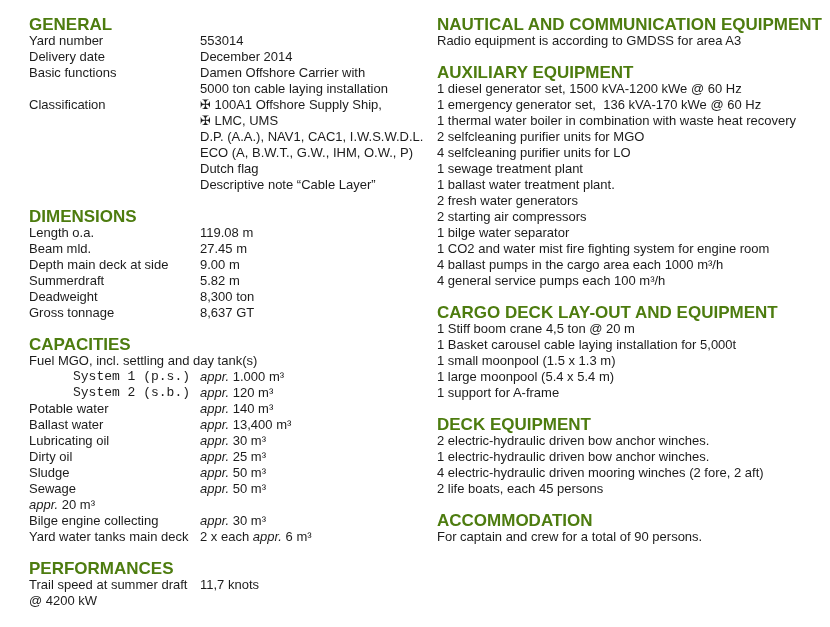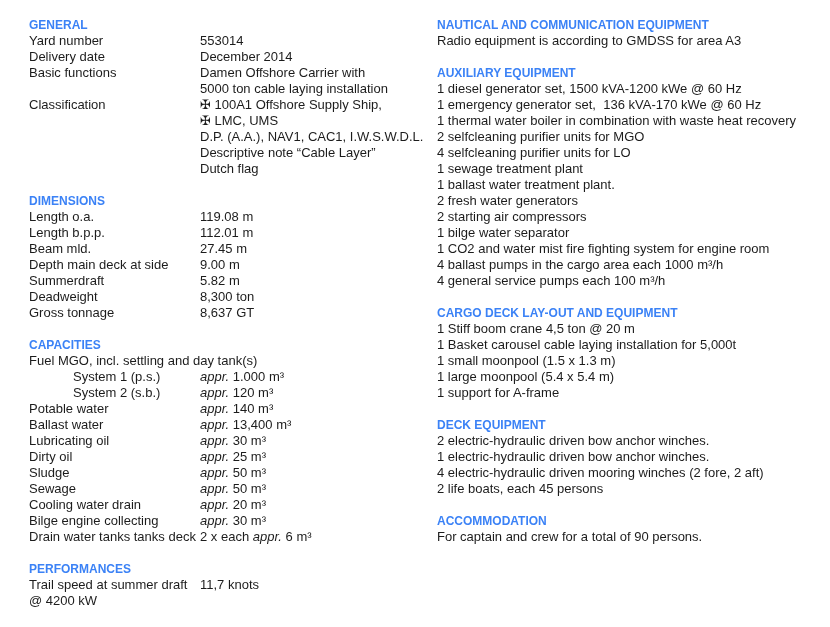--- a/index.html
+++ b/index.html
@@ -21,32 +21,32 @@
     box-sizing: border-box;
     padding: 17px 0 0 29px;
     width: 830px;
   }
   .col-left  { flex: 0 0 408px; width: 408px; }
   .col-right { flex: 1; min-width: 0; }
   section { margin: 0; }
   .sec { margin-top: 16px; }
   .hd {
     margin: 0;
-    font-size: 12px;
+    font-size: 17px;
     font-weight: bold;
-    color: #3b82f6;
+    color: #4d7c0f;
     white-space: nowrap;
   }
   .row { display: flex; }
   .lbl {
     flex: 0 0 171px;
     width: 171px;
     white-space: nowrap;
   }
-  .lbl.indent { padding-left: 44px; box-sizing: border-box; }
+  .lbl.indent { padding-left: 44px; box-sizing: border-box; font-family: Liberation Mono, monospace; }
   .lbl.multiline { white-space: normal; }
   .val { white-space: nowrap; }
   .intro { white-space: nowrap; }
   .line { white-space: nowrap; }
   .appr { font-style: italic; text-align: center; }
 </style>
 </head>
 <body>
 
 <div class="page">
@@ -78,42 +78,39 @@
       <div class="row">
         <span class="lbl"></span>
         <span class="val">✠ LMC, UMS</span>
       </div>
       <div class="row">
         <span class="lbl"></span>
         <span class="val">D.P. (A.A.), NAV1, CAC1, I.W.S.W.D.L.</span>
       </div>
       <div class="row">
         <span class="lbl"></span>
+        <span class="val">ECO (A, B.W.T., G.W., IHM, O.W., P)</span>
+      </div>
+      <div class="row">
+        <span class="lbl"></span>
+        <span class="val">Dutch flag</span>
       </div>
       <div class="row">
         <span class="lbl"></span>
         <span class="val">Descriptive note “Cable Layer”</span>
-      </div>
-      <div class="row">
-        <span class="lbl"></span>
-        <span class="val">Dutch flag</span>
       </div>
     </section>
 
     <section class="sec">
       <h2 class="hd">DIMENSIONS</h2>
       <div class="row">
         <span class="lbl">Length o.a.</span>
         <span class="val">119.08 m</span>
       </div>
       <div class="row">
-        <span class="lbl">Length b.p.p.</span>
-        <span class="val">112.01 m</span>
-      </div>
-      <div class="row">
         <span class="lbl">Beam mld.</span>
         <span class="val">27.45 m</span>
       </div>
       <div class="row">
         <span class="lbl">Depth main deck at side</span>
         <span class="val">9.00 m</span>
       </div>
       <div class="row">
         <span class="lbl">Summerdraft</span>
         <span class="val">5.82 m</span>
@@ -157,29 +154,28 @@
       </div>
       <div class="row">
         <span class="lbl">Sludge</span>
         <span class="val"><i class="appr">appr.</i> <span>50 m³</span></span>
       </div>
       <div class="row">
         <span class="lbl">Sewage</span>
         <span class="val"><i class="appr">appr.</i> <span>50 m³</span></span>
       </div>
       <div class="row">
-        <span class="lbl">Cooling water drain</span>
         <span class="val"><i class="appr">appr.</i> <span>20 m³</span></span>
       </div>
       <div class="row">
         <span class="lbl">Bilge engine collecting</span>
         <span class="val"><i class="appr">appr.</i> <span>30 m³</span></span>
       </div>
       <div class="row">
-        <span class="lbl">Drain water tanks tanks deck</span>
+        <span class="lbl">Yard water tanks main deck</span>
         <span class="val"><span>2 x each</span> <i class="appr">appr.</i> <span>6 m³</span></span>
       </div>
     </section>
 
     <section class="sec">
       <h2 class="hd">PERFORMANCES</h2>
       <div class="row">
         <span class="lbl multiline"><span>Trail speed at summer draft</span><br><span>@ 4200 kW</span></span>
         <span class="val">11,7 knots</span>
       </div>

